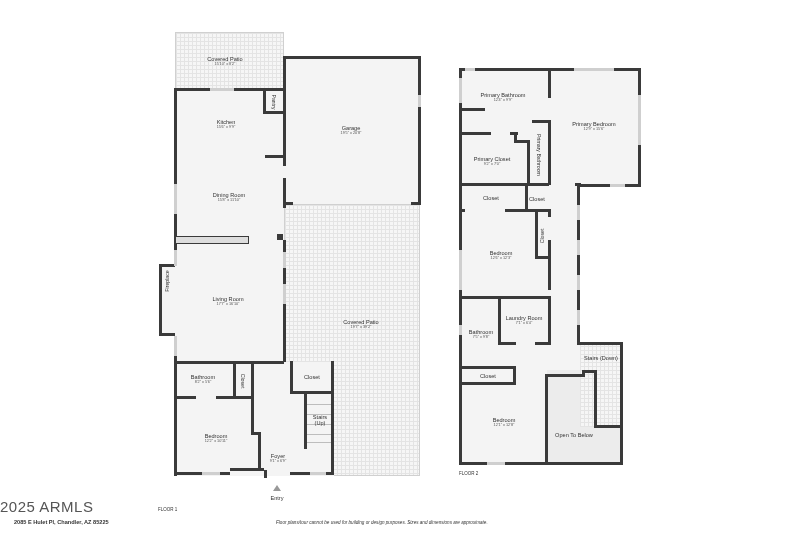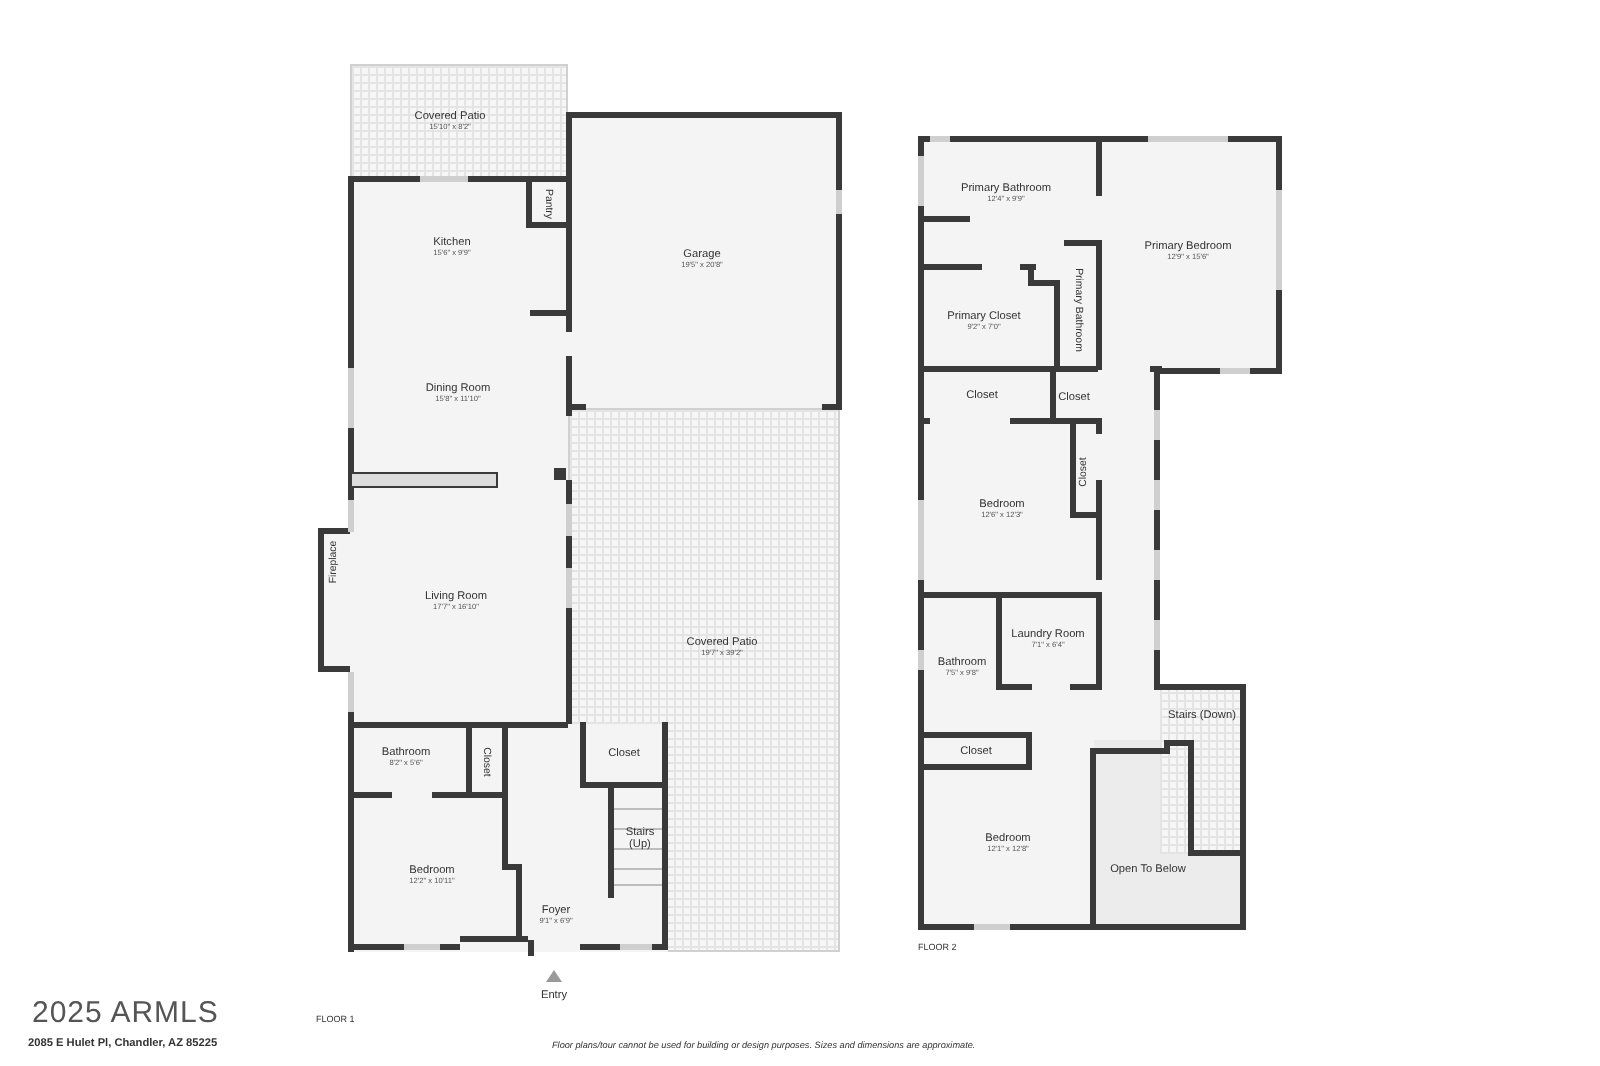--- a/index.html
+++ b/index.html
@@ -10,21 +10,21 @@
     background-size:4px 4px; }
   .wall { position:absolute; background:#3a3a3a; }
   .win { position:absolute; background:#cfcfcf; }
   .lbl { position:absolute; text-align:center; transform:translate(-50%,-50%); white-space:nowrap; line-height:1.15; }
   .lbl .n { font-size:5.6px; color:#333; display:block; }
   .lbl .d { font-size:3.8px; color:#555; display:block; }
   .vlbl { position:absolute; font-size:5.2px; color:#333; white-space:nowrap; transform:translate(-50%,-50%) rotate(90deg); }
   .vlbl.ccw { transform:translate(-50%,-50%) rotate(-90deg); }
   .stair-line { position:absolute; background:#bdbdbd; height:1px; }
   .small { position:absolute; font-size:4.5px; color:#333; }
-  .watermark { position:absolute; left:16px; top:498px; font-size:15px; letter-spacing:0.5px; color:#555; font-weight:300; }
+  .watermark { position:absolute; left:0; top:498px; font-size:15px; letter-spacing:0.5px; color:#555; font-weight:300; }
   .addr { position:absolute; left:14px; top:519px; font-size:5.6px; font-weight:bold; color:#333; }
   .disclaimer { position:absolute; left:276px; top:520px; font-size:4.6px; font-style:italic; color:#333; }
   .entry-arrow { position:absolute; width:0; height:0; border-left:4px solid transparent; border-right:4px solid transparent; border-bottom:6px solid #999; }
 </style>
 </head>
 <body>
 
 <div>
 
   <div class="patio" style="left:175px;top:32px;width:109px;height:57px;border:1px solid #d0d0d0;"></div>

